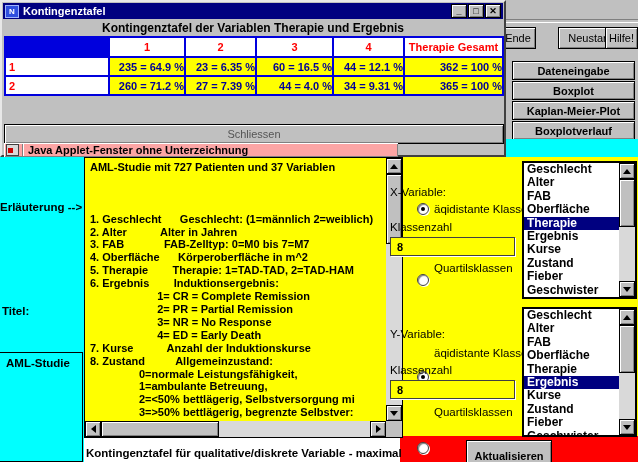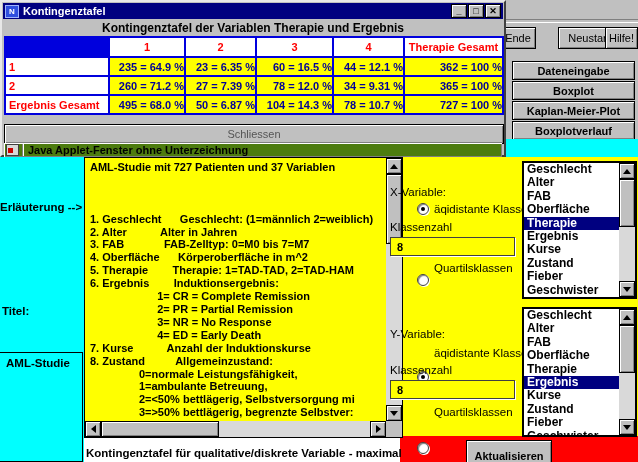--- a/index.html
+++ b/index.html
@@ -36,21 +36,21 @@
   #subtitle{left:0;top:19px;width:502px;height:14px;text-align:center;font-size:12px;font-weight:bold;color:#000;}
 
   #ktable{left:2px;top:34px;border-collapse:collapse;table-layout:fixed;}
   #ktable td{border:2px solid #0000dd;font-size:11px;font-weight:bold;overflow:hidden;white-space:nowrap;box-sizing:border-box;}
   #ktable .corner{background:#0000dd;}
   #ktable .hdr{background:#fff;color:#ff0000;text-align:center;height:20px;}
   #ktable .rowlab{background:#fff;color:#ff0000;text-align:left;padding-left:3px;height:19px;}
   #ktable .val{background:#ffff00;color:#000099;text-align:right;padding-right:0;}
 
   #schliessen{left:2px;top:122px;width:498px;height:18px;color:#555;font-size:11px;}
-  #java-bar{left:2px;top:141px;width:498px;height:14px;background:#4d7c0f;
+  #java-bar{left:2px;top:141px;width:394px;height:14px;background:#fca5a5;
             box-shadow:inset 1px 1px 0 #fff, inset -1px -1px 0 #808080;
             display:flex;align-items:center;}
   #java-icon{width:11px;height:10px;margin:0 3px 0 2px;background:#d8d8d8;border:1px solid #404040;position:relative;}
   #java-icon::after{content:"";position:absolute;left:1px;top:3px;width:5px;height:5px;background:#cc0000;}
   #java-sep{width:1px;height:12px;background:#808080;border-right:1px solid #fff;margin-right:4px;}
   #java-text{font-size:11px;font-weight:bold;color:#000;}
 
   
   #textarea{left:84px;top:157px;width:319px;height:281px;border:1px solid #000;box-sizing:border-box;background:#ffff00;
             display:grid;grid-template-columns:1fr 16px;grid-template-rows:1fr 16px;z-index:2;}
@@ -259,31 +259,23 @@
         <td class="val">235 = 64.9 %</td>
         <td class="val">23 = 6.35 %</td>
         <td class="val">60 = 16.5 %</td>
         <td class="val">44 = 12.1 %</td>
         <td class="val">362 = 100 %</td>
       </tr>
       <tr>
         <td class="rowlab">2</td>
         <td class="val">260 = 71.2 %</td>
         <td class="val">27 = 7.39 %</td>
-        <td class="val">78 = 12.0 %</td>
+        <td class="val">44 = 4.0 %</td>
         <td class="val">34 = 9.31 %</td>
         <td class="val">365 = 100 %</td>
-      </tr>
-      <tr>
-        <td class="rowlab">Ergebnis Gesamt</td>
-        <td class="val">495 = 68.0 %</td>
-        <td class="val">50 = 6.87 %</td>
-        <td class="val">104 = 14.3 %</td>
-        <td class="val">78 = 10.7 %</td>
-        <td class="val">727 = 100 %</td>
       </tr>
     </tbody>
       </table>
 
     <div class="abs btn" id="schliessen">Schliessen</div>
 
     <div class="abs" id="java-bar">
       <div id="java-icon"></div>
       <div id="java-sep"></div>
       <div id="java-text">Java Applet-Fenster ohne Unterzeichnung</div>

